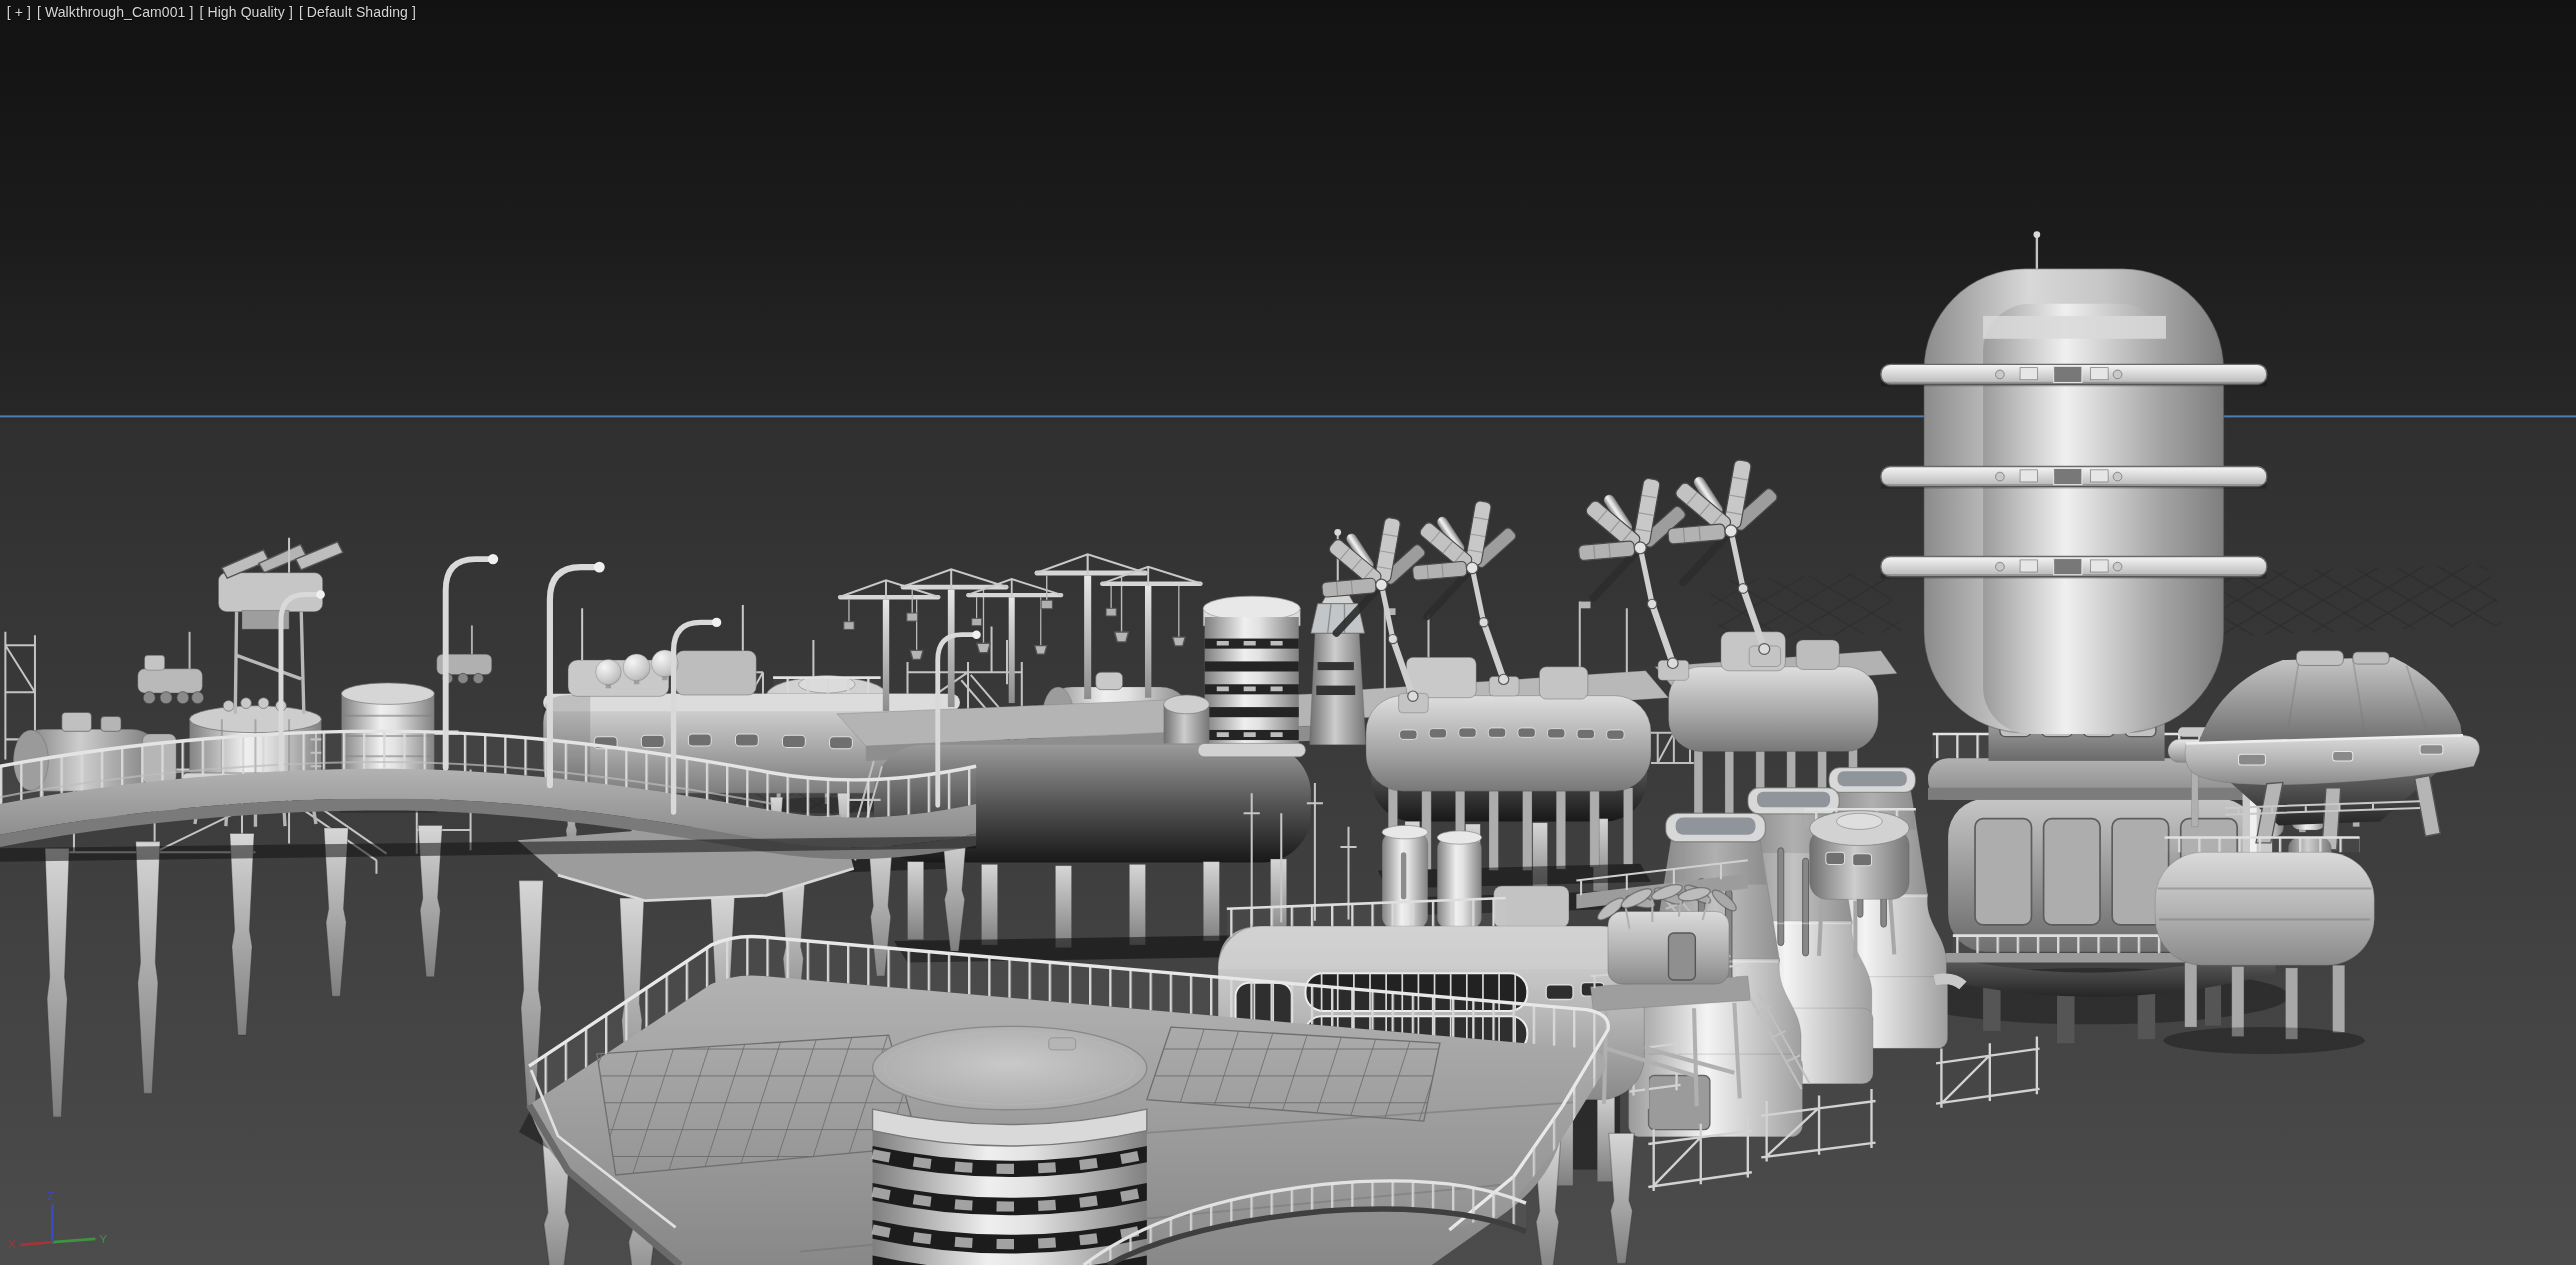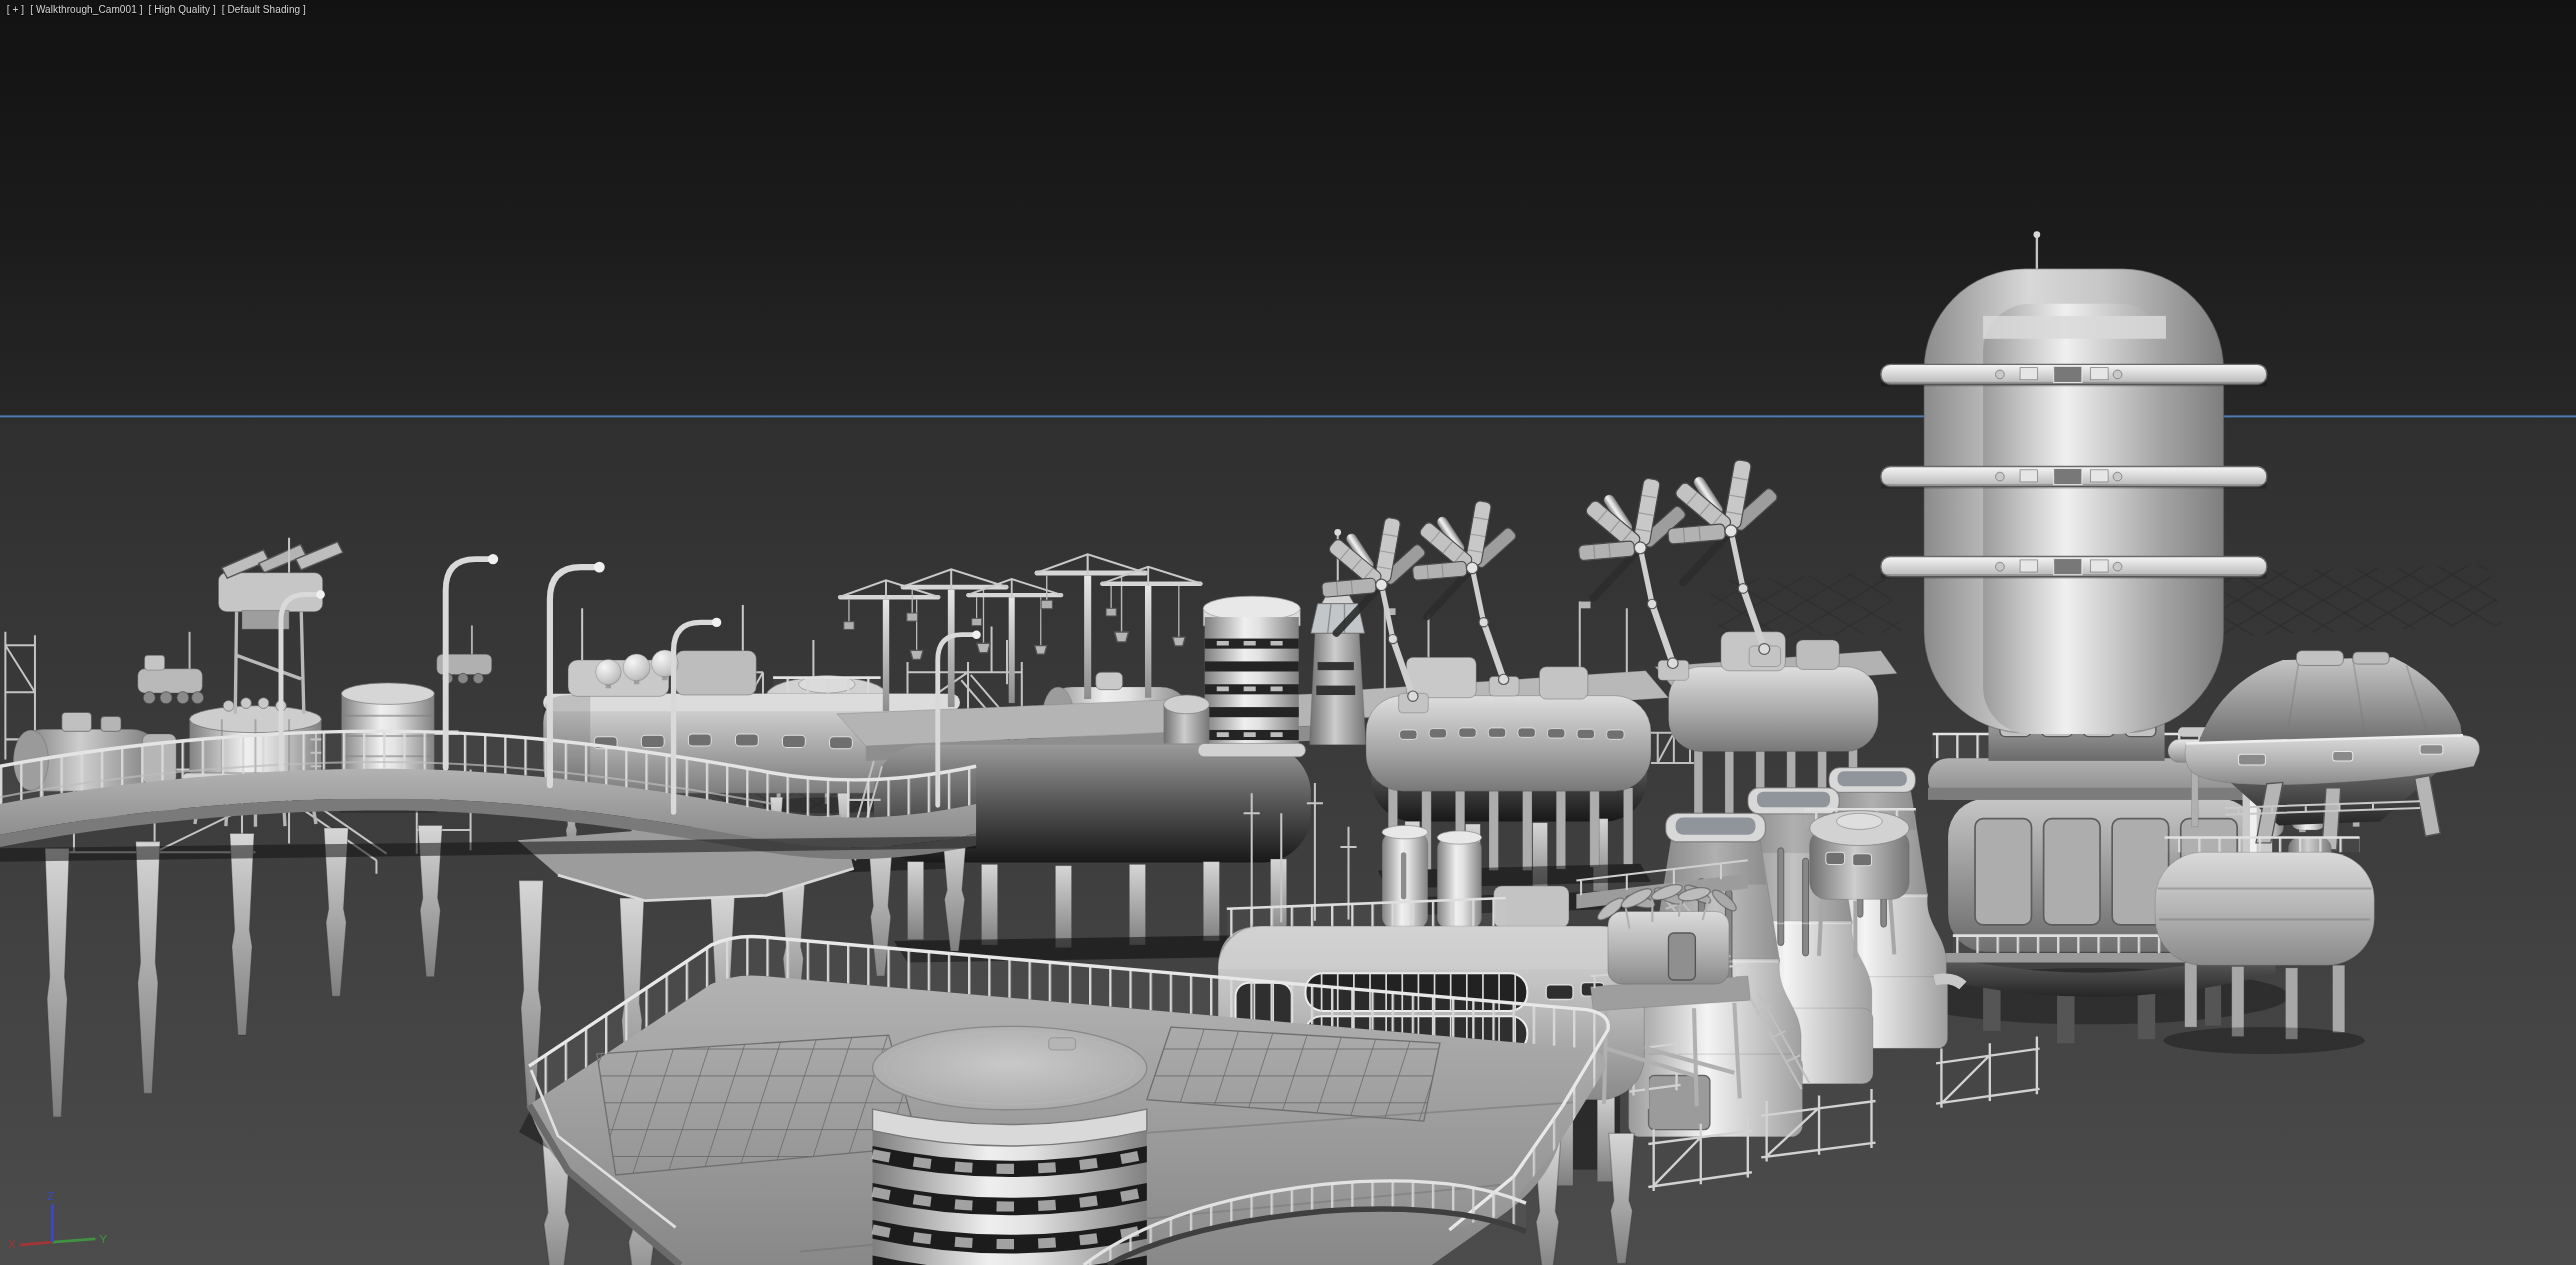--- a/index.html
+++ b/index.html
@@ -1,20 +1,20 @@
 <!DOCTYPE html>
 <html style="font-size:10.8px"><head>
 <meta charset="utf-8">
 <style>
   html,body{margin:0;padding:0;background:#111;}
   .stage{position:relative;width:2576px;height:1265px;overflow:hidden;
          font-family:"Liberation Sans",sans-serif;}
   .scene-svg{position:absolute;inset:0;display:block;}
   .vp-label{position:absolute;top:4px;left:6.7px;z-index:10;
-            color:#d6d6d6;font-size:10px;letter-spacing:0.1px;
+            color:#d6d6d6;font-size:14px;letter-spacing:0.1px;
             text-shadow:0 0.7px 0.7px #000;user-select:none;white-space:nowrap;text-align:right;}
   .vp-label span{margin-right:6px;cursor:pointer;}
 </style>
 </head>
 <body>
 
 <div class="stage">
 
   <div class="vp-label">
     <span>[ + ]</span><span>[ Walkthrough_Cam001 ]</span><span>[ High Quality ]</span><span>[ Default Shading ]</span>

